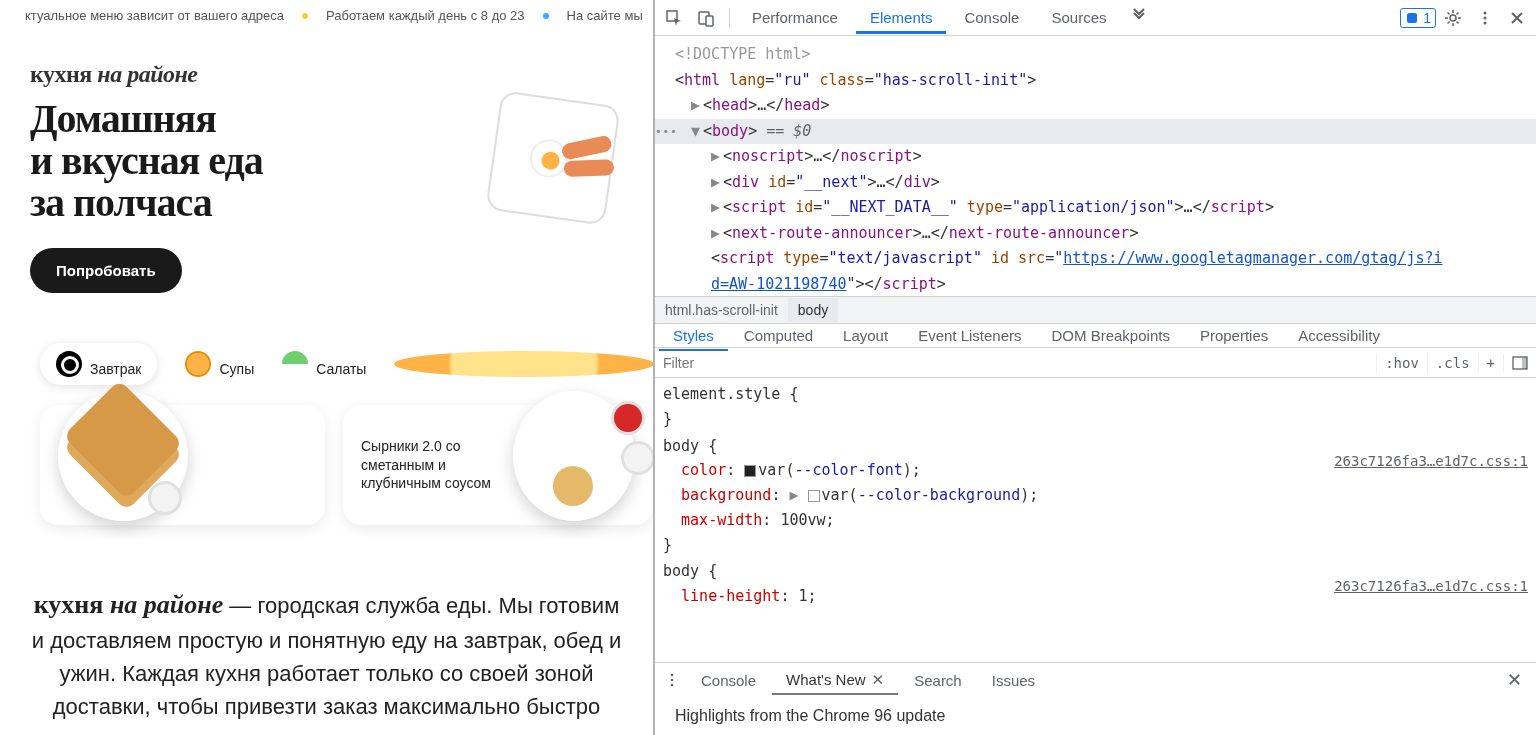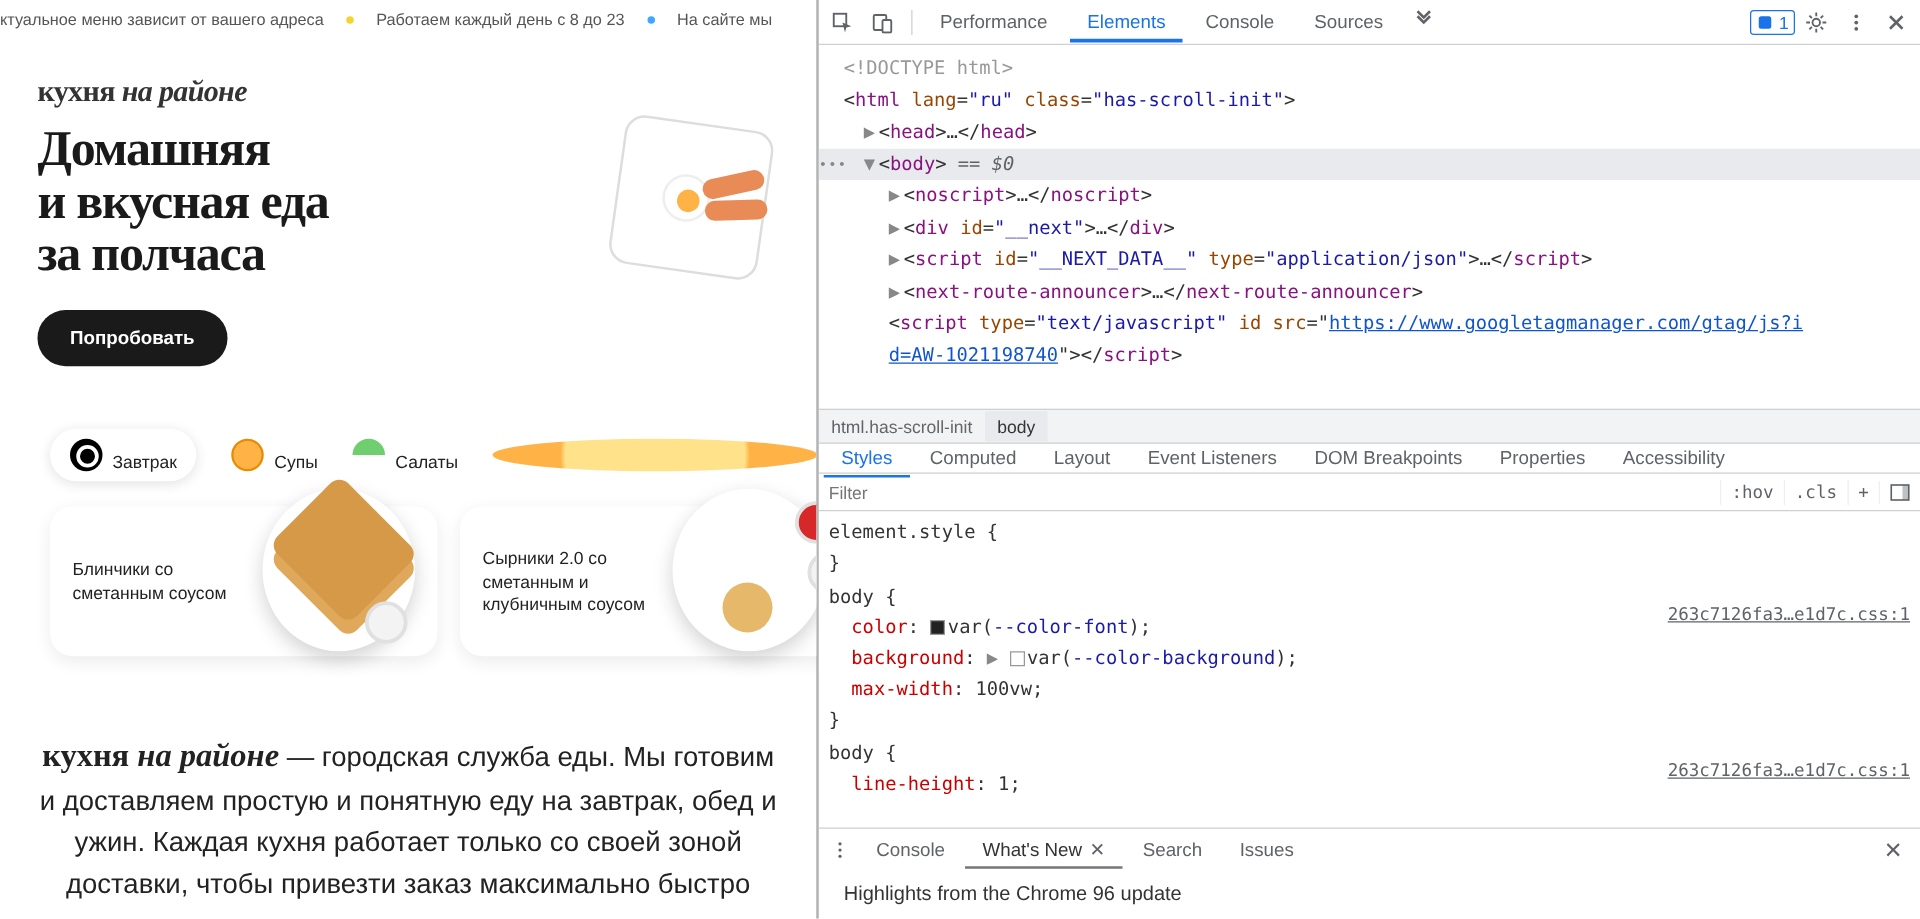--- a/index.html
+++ b/index.html
@@ -1,21 +1,21 @@
 <!DOCTYPE html>
 <html><head>
 <meta charset="utf-8">
 <style>
 * { box-sizing: border-box; margin: 0; padding: 0; }
 body { font-family: -apple-system, BlinkMacSystemFont, 'Segoe UI', Arial, sans-serif; font-size: 14px; color: #333; background: #fff; }
 .app { display: flex; width: 1536px; height: 735px; overflow: hidden; }
 
 
 .site { width: 655px; height: 100%; background: #fff; position: relative; overflow: hidden; border-right: 2px solid #b3b3b3; }
-.topbar { display: flex; align-items: center; gap: 18px; font-size: 13px; color: #555; padding: 8px 0 8px 0; white-space: nowrap; }
+.topbar { display: flex; align-items: center; gap: 18px; font-size: 13px; color: #555; padding: 8px 0 8px 0; white-space: nowrap; margin-left: 25px; }
 .topbar .dot { width: 6px; height: 6px; border-radius: 50%; display: inline-block; }
 .topbar .dot.y { background: #f3d52f; }
 .topbar .dot.b { background: #3ea8ff; }
 .logo { font-family: Georgia, serif; font-weight: 900; font-size: 24px; letter-spacing: -0.5px; padding: 30px 0 10px 30px; }
 .logo .b { font-weight: 900; }
 .logo .i { font-style: italic; }
 .hero { display: flex; align-items: flex-start; padding: 0 30px 0 30px; gap: 20px; }
 .hero-text { font-family: Georgia, serif; font-weight: 900; font-size: 40px; line-height: 1.05; letter-spacing: -1px; color: #1a1a1a; }
 .hero-img { width: 140px; height: 140px; position: relative; margin-top: -10px; margin-left:auto; }
 .container-box { width: 120px; height: 120px; border: 2px solid #ddd; border-radius: 16px; transform: rotate(8deg); position: absolute; top: 10px; left: 10px; background: #fff; }
@@ -71,21 +71,21 @@
 .dom .sel::before{content:'•••';position:absolute;left:0px;color:#888;font-size:11px;letter-spacing:1px;top:4px;}
 .tri{color:#888;display:inline-block;width:12px;}
 .tri.open{transform:none;}
 .tg{color:#881280;}
 .at{color:#994500;}
 .av{color:#1a1aa6;}
 .cm{color:#999;}
 .eq{color:#5f6368;font-style:italic;}
 .lk{color:#1155cc;text-decoration:underline;}
 
-.crumbs { height: 28px; border-top: 1px solid #d0d0d0; border-bottom:1px solid #d0d0d0; display:flex; align-items:center; font-size:14px; background:#f1f3f4;margin-top:31px;}
+.crumbs { height: 28px; border-top: 1px solid #d0d0d0; border-bottom:1px solid #d0d0d0; display:flex; align-items:center; font-size:14px; background:#f1f3f4;}
 .crumb { padding: 4px 10px; color:#5f6368; cursor:pointer;}
 .crumb .cls{color:#666;}
 .crumb.active { background:#e8eaed; color:#333;}
 
 .styles-tabs { display:flex; border-bottom:1px solid #d0d0d0; height:24px; align-items:center; padding:0 4px; gap:2px;}
 .stab { padding:8px 14px; color:#5f6368; cursor:pointer; font-size:15px;}
 .stab.active { color:#1a73e8; border-bottom:3px solid #1a73e8; padding-bottom:5px;}
 
 .filter-row { display:flex; align-items:center; border-bottom:1px solid #d0d0d0; height:30px;}
 .filter-row input { flex:1; border:none; padding:4px 8px; font-size:14px; color:#777; outline:none;}
@@ -166,21 +166,20 @@
       </div>
       <div class="cat">
         <span class="ci dom"></span>
 
       </div>
 
     </div>
 
     <div class="cards">
       <div class="card">
-        <div class="txt">Блинчики со сметанным соусом</div>
         <div class="plate">
           <span class="pancakes"></span>
           <span class="ramekin"></span>
         </div>
       </div>
       <div class="card">
         <div class="txt">Сырники 2.0 со сметанным и клубничным соусом</div>
         <div class="plate plate2">
           <span class="ramekin r1"></span>
           <span class="ramekin r2"></span>

